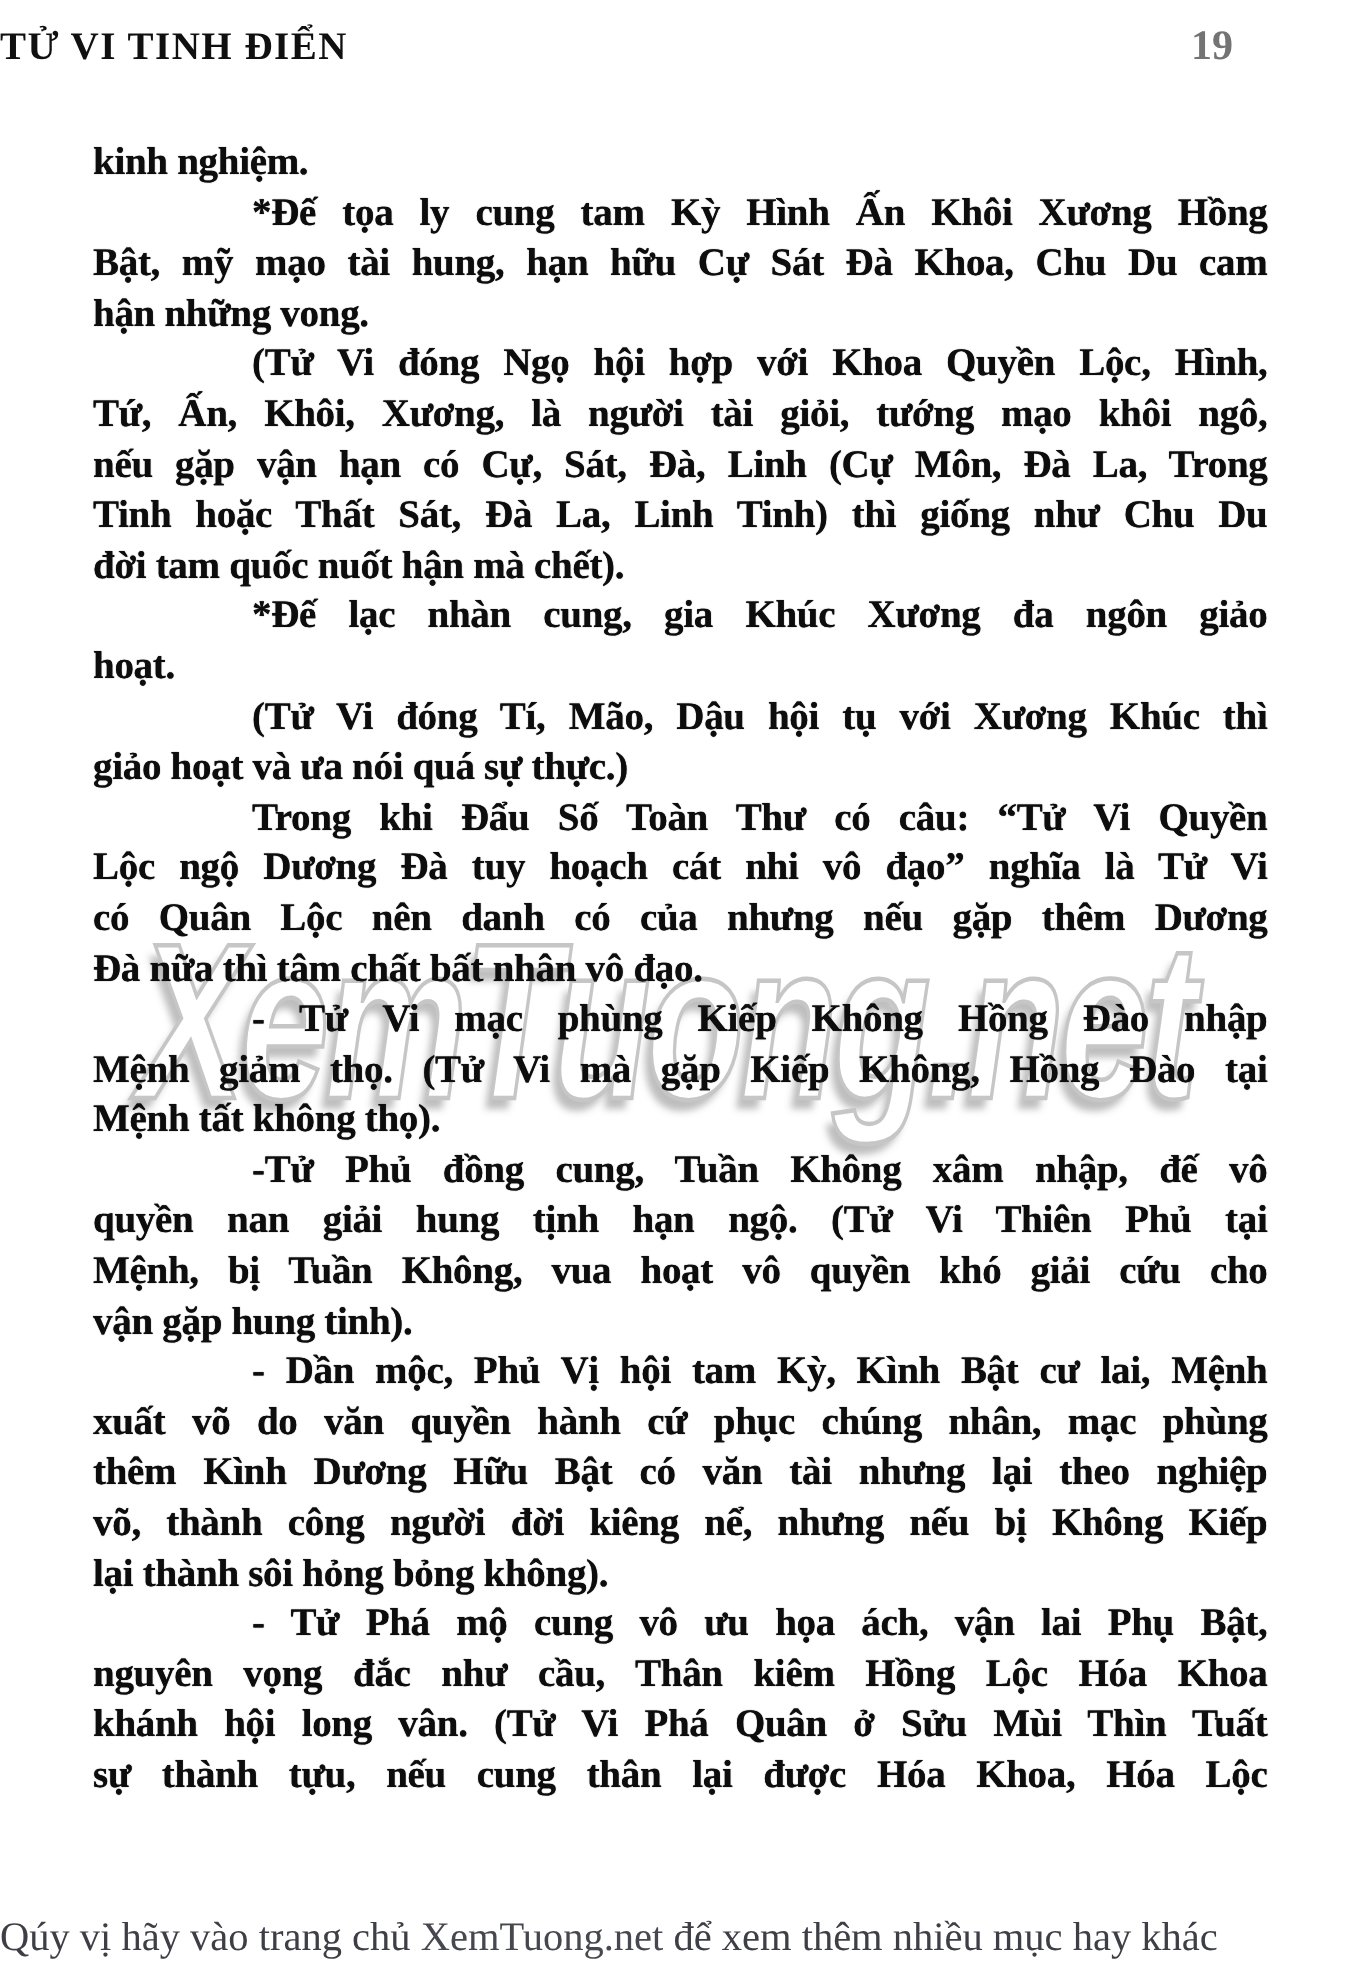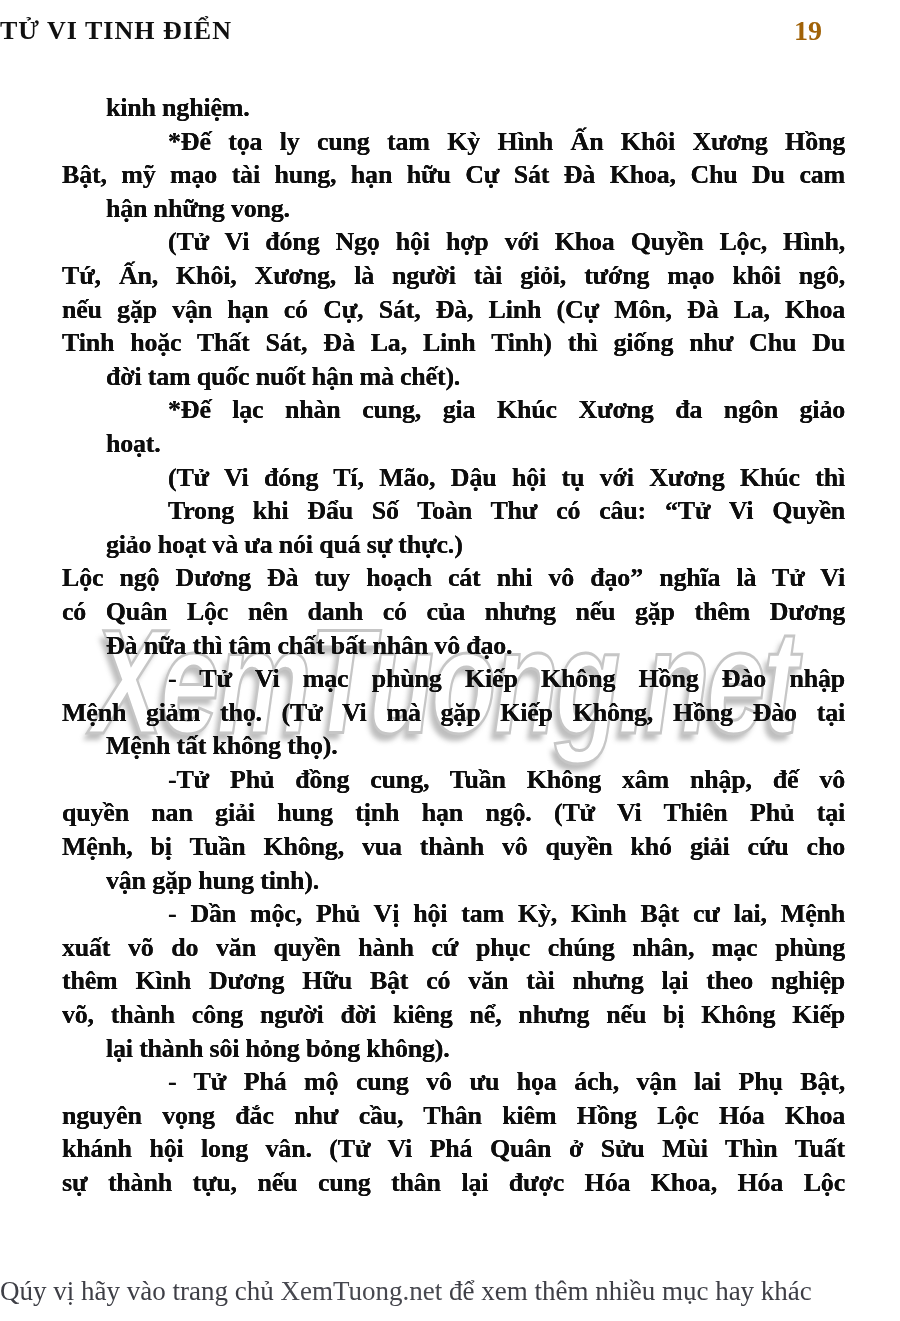--- a/index.html
+++ b/index.html
@@ -20,21 +20,21 @@
     font-size: 26px;
     letter-spacing: 1px;
     color: #101010;
   }
   .page-number {
     position: absolute;
     top: 15px; right: 78px;
     font-family: "Liberation Serif", serif;
     font-weight: 700;
     font-size: 28px;
-    color: #a16207;
+    color: #737373;
   }
   .watermark {
     position: absolute;
     top: 597px; left: 92px;
     z-index: 1;
     white-space: nowrap;
     font-family: "Liberation Sans", sans-serif;
     font-style: italic;
     font-weight: 700;
     font-size: 148px;
@@ -52,21 +52,21 @@
     z-index: 2;
     font-family: "Liberation Serif", serif;
     font-weight: 700;
     font-size: 26px;
     line-height: 33.6px;
     letter-spacing: -0.2px;
     color: #0d0d0d;
     text-shadow: 0 0 0.6px #0d0d0d;
   }
   .line { text-align: justify; text-align-last: justify; }
-  .line.last { text-align-last: left; margin-left: 44px; }
+  .line.last { text-align-last: left; }
   .line.indent { text-indent: 106px; }
   .footer {
     position: absolute;
     left: 0; right: 0; top: 1276px;
     text-align: left;
     font-family: Liberation Serif, serif;
     font-size: 27px;
     color: #3e3f46;
   }
   .footer span, .footer .footer-link { white-space: pre-wrap; }
@@ -81,37 +81,37 @@
 
   <div class="watermark">XemTuong.net</div>
 
   <div class="body-text">
       <div class="line last">kinh nghiệm.</div>
       <div class="line indent">*Đế tọa ly cung tam Kỳ Hình Ấn Khôi Xương Hồng</div>
       <div class="line">Bật, mỹ mạo tài hung, hạn hữu Cự Sát Đà Khoa, Chu Du cam</div>
       <div class="line last">hận những vong.</div>
       <div class="line indent">(Tử Vi đóng Ngọ hội hợp với Khoa Quyền Lộc, Hình,</div>
       <div class="line">Tứ, Ấn, Khôi, Xương, là người tài giỏi, tướng mạo khôi ngô,</div>
-      <div class="line">nếu gặp vận hạn có Cự, Sát, Đà, Linh (Cự Môn, Đà La, Khoa</div>
+      <div class="line">nếu gặp vận hạn có Cự, Sát, Đà, Linh (Cự Môn, Đà La, Trong</div>
       <div class="line">Tinh hoặc Thất Sát, Đà La, Linh Tinh) thì giống như Chu Du</div>
       <div class="line last">đời tam quốc nuốt hận mà chết).</div>
       <div class="line indent">*Đế lạc nhàn cung, gia Khúc Xương đa ngôn giảo</div>
       <div class="line last">hoạt.</div>
       <div class="line indent">(Tử Vi đóng Tí, Mão, Dậu hội tụ với Xương Khúc thì</div>
+      <div class="line last">giảo hoạt và ưa nói quá sự thực.)</div>
       <div class="line indent">Trong khi Đẩu Số Toàn Thư có câu: “Tử Vi Quyền</div>
-      <div class="line last">giảo hoạt và ưa nói quá sự thực.)</div>
       <div class="line">Lộc ngộ Dương Đà tuy hoạch cát nhi vô đạo” nghĩa là Tử Vi</div>
       <div class="line">có Quân Lộc nên danh có của nhưng nếu gặp thêm Dương</div>
       <div class="line last">Đà nữa thì tâm chất bất nhân vô đạo.</div>
       <div class="line indent">- Tử Vi mạc phùng Kiếp Không Hồng Đào nhập</div>
       <div class="line">Mệnh giảm thọ. (Tử Vi mà gặp Kiếp Không, Hồng Đào tại</div>
       <div class="line last">Mệnh tất không thọ).</div>
       <div class="line indent">-Tử Phủ đồng cung, Tuần Không xâm nhập, đế vô</div>
       <div class="line">quyền nan giải hung tịnh hạn ngộ. (Tử Vi Thiên Phủ tại</div>
-      <div class="line">Mệnh, bị Tuần Không, vua thành vô quyền khó giải cứu cho</div>
+      <div class="line">Mệnh, bị Tuần Không, vua hoạt vô quyền khó giải cứu cho</div>
       <div class="line last">vận gặp hung tinh).</div>
       <div class="line indent">- Dần mộc, Phủ Vị hội tam Kỳ, Kình Bật cư lai, Mệnh</div>
       <div class="line">xuất võ do văn quyền hành cứ phục chúng nhân, mạc phùng</div>
       <div class="line">thêm Kình Dương Hữu Bật có văn tài nhưng lại theo nghiệp</div>
       <div class="line">võ, thành công người đời kiêng nể, nhưng nếu bị Không Kiếp</div>
       <div class="line last">lại thành sôi hỏng bỏng không).</div>
       <div class="line indent">- Tử Phá mộ cung vô ưu họa ách, vận lai Phụ Bật,</div>
       <div class="line">nguyên vọng đắc như cầu, Thân kiêm Hồng Lộc Hóa Khoa</div>
       <div class="line">khánh hội long vân. (Tử Vi Phá Quân ở Sửu Mùi Thìn Tuất</div>
       <div class="line">sự thành tựu, nếu cung thân lại được Hóa Khoa, Hóa Lộc</div>

